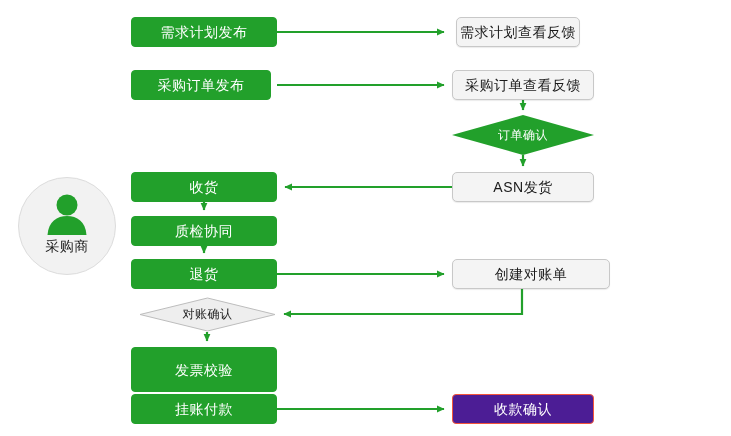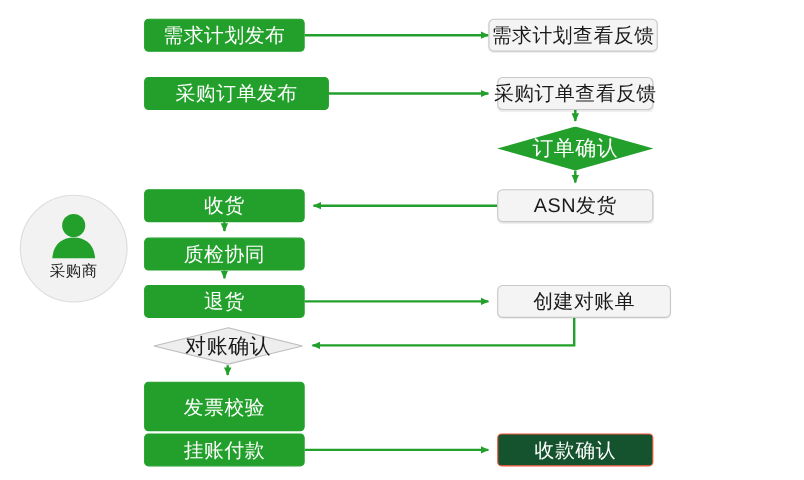--- a/index.html
+++ b/index.html
@@ -24,41 +24,41 @@
     width: 731px;
     height: 436px;
     pointer-events: none;
   }
   .node {
     position: absolute;
     box-sizing: border-box;
     display: flex;
     align-items: center;
     justify-content: center;
-    font-size: 18px;
+    font-size: 14px;
     line-height: 1;
     letter-spacing: 0.5px;
     white-space: nowrap;
     z-index: 2;
   }
   .node-green {
     background: #22a02b;
     color: #ffffff;
     border-radius: 4px;
     border: 1px solid #22a02b;
   }
   .node-gray {
     background: #f4f4f4;
     color: #1a1a1a;
     border: 1px solid #c8c8c8;
     border-radius: 5px;
     box-shadow: 0 1px 1px rgba(0,0,0,0.08);
   }
   .node-red {
-    background: #14532d;
+    background: #4c1d95;
     color: #ffffff;
     border-radius: 4px;
     border: 1px solid #f4543b;
   }
   .diamond {
     position: absolute;
     z-index: 2;
   }
   .diamond svg {
     position: absolute;
@@ -67,21 +67,21 @@
   }
   .diamond .dlabel {
     position: absolute;
     left: 0;
     top: 0;
     width: 100%;
     height: 100%;
     display: flex;
     align-items: center;
     justify-content: center;
-    font-size: 19px;
+    font-size: 12px;
     letter-spacing: 0.5px;
     white-space: nowrap;
   }
   .diamond-green .dlabel { color: #ffffff; }
   .diamond-gray .dlabel { color: #1a1a1a; }
 
   .actor {
     position: absolute;
     width: 96px;
     height: 96px;
@@ -162,23 +162,23 @@
         <circle cx="24" cy="12" r="10.5" fill="#22a02b"></circle>
         <path d="M4.5 42 C5.5 28.5 14 23 24 23 C34 23 42.5 28.5 43.5 42 Z" fill="#22a02b"></path>
       </svg>
     </div>
     <div class="alabel">采购商</div>
   </div>
 
 
   <div class="node node-green" style="left:131px; top:17px; width:146px; height:30px;">需求计划发布</div>
 
-  <div class="node node-gray" style="left:444px; top:17px; width:154px; height:30px;">需求计划查看反馈</div>
-
-  <div class="node node-green" style="left:131px; top:70px; width:168px; height:30px;">采购订单发布</div>
+  <div class="node node-gray" style="left:456px; top:17px; width:124px; height:30px;">需求计划查看反馈</div>
+
+  <div class="node node-green" style="left:131px; top:70px; width:140px; height:30px;">采购订单发布</div>
 
   <div class="node node-gray" style="left:452px; top:70px; width:142px; height:30px;">采购订单查看反馈</div>
 
   <div class="diamond diamond-green" style="left:452px; top:115px; width:142px; height:40px;">
     <svg width="142" height="40" viewBox="0 0 142 40">
       <polygon points="71,0 142,20 71,40 0,20" fill="#22a02b"></polygon>
     </svg>
     <div class="dlabel">订单确认</div>
   </div>
 

